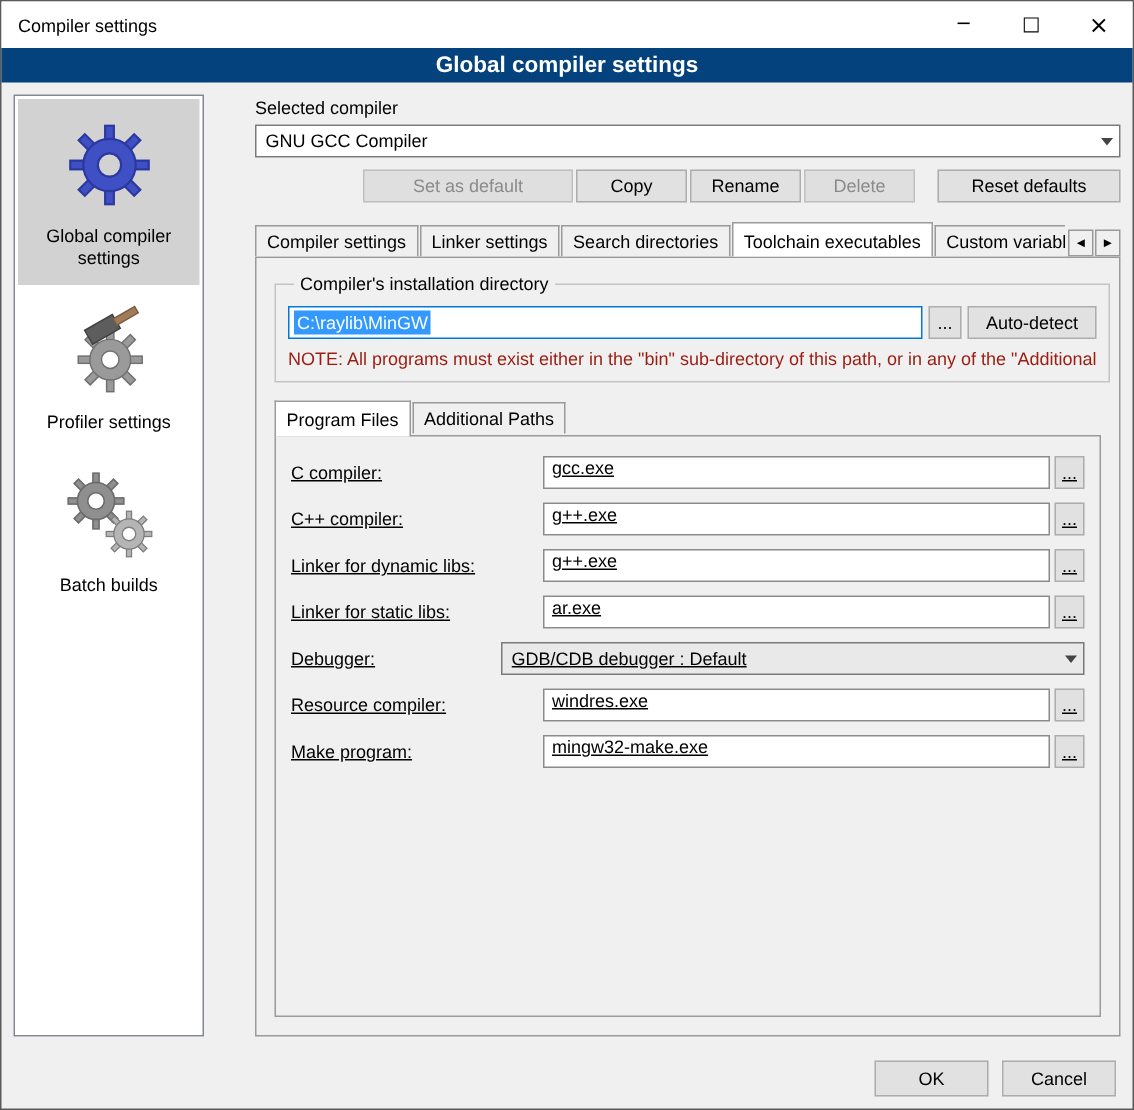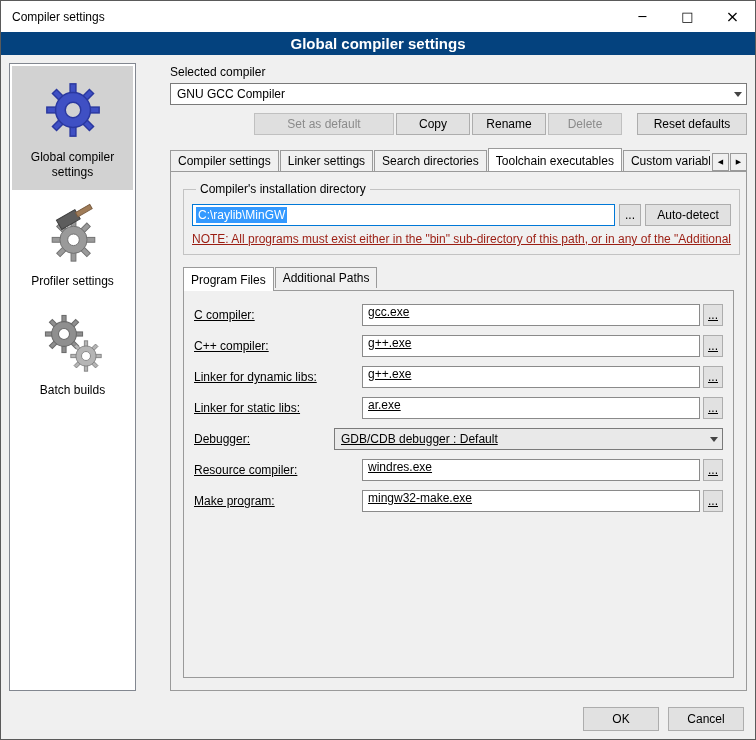--- a/index.html
+++ b/index.html
@@ -47,21 +47,21 @@
                         border-top:5px solid #444; }
   .combobox.gray { background:#e9e9e9; }
 
   
   .btn { background:#e1e1e1; border:1px solid #adadad; font-family:"Liberation Sans",sans-serif;
          font-size:12px; height:22px; cursor:default; }
   .btn.disabled { color:#8b8b8b; background:#dfdfdf; border-color:#c0c0c0; }
   .btn-row { display:flex; justify-content:flex-end; margin-top:8px; gap:2px; }
   .btn-set-default { width:140px; }
   .btn-copy, .btn-rename, .btn-delete { width:74px; }
-  .btn-reset { width:110px; margin-left:13px; }
+  .btn-reset { width:122px; margin-left:13px; }
 
   
   .tab-row { display:flex; align-items:flex-end; margin-top:13px; position:relative; z-index:2; }
   .tab-strip { display:flex; flex:1; overflow:hidden; align-items:flex-end; }
   .tab { background:#f0f0f0; border:1px solid #9a9a9a; border-bottom:none; padding:3px 7px;
          margin-right:1px; white-space:nowrap; cursor:default; }
   .tab.active { background:#fff; padding-top:5px; padding-bottom:4px; margin-bottom:-1px; }
   .tab-arrows { display:flex; gap:1px; margin-left:2px; }
   .tab-arrow { width:17px; height:18px; background:#f0f0f0; border:1px solid #9a9a9a;
                font-size:7px; display:flex; align-items:center; justify-content:center;
@@ -72,24 +72,24 @@
 
   
   fieldset.groupbox { border:1px solid #c3c3c3; padding:8px 8px 8px; margin:0 0 8px; }
   fieldset.groupbox legend { padding:0 4px; margin-left:4px; font-size:12px; }
   .install-row { display:flex; gap:4px; }
   .text-input { flex:1; height:22px; background:#fff; border:1px solid #0078d7; display:flex;
                 align-items:center; padding-left:3px; overflow:hidden; white-space:nowrap; }
   .sel { background:#3399ff; color:#fff; padding:1px 2px; }
   .browse-btn { width:22px; }
   .autodetect-btn { width:86px; }
-  .note { margin-top:6px; color:#9b1d12; white-space:nowrap; overflow:hidden;text-decoration:underline; }
-
-  
-  .subtab-row { display:flex; align-items:flex-start; margin-top:4px; position:relative; z-index:2; }
+  .note { margin-top:6px; color:#9b1d12; white-space:nowrap; overflow:hidden; }
+
+  
+  .subtab-row { display:flex; align-items:center; margin-top:4px; position:relative; z-index:2; }
   .subpanel { border:1px solid #9a9a9a; background:#f0f0f0; flex:1; padding:13px 10px; min-height:0;text-decoration:underline; }
   .frow { display:flex; align-items:center; margin-bottom:9px; }
   .f-label { flex:0 0 140px; }
   .f-input { flex:1; height:22px; background:#fff; border:1px solid #8a8a8a; display:flex;
              padding-left:5px; white-space:nowrap; overflow:hidden;margin-left:28px; }
   .f-browse { width:20px; margin-left:3px; }
   .frow .combobox { flex:1;gap:40px; }
 
   
   .footer { flex:0 0 40px; display:flex; justify-content:flex-end; align-items:center;

